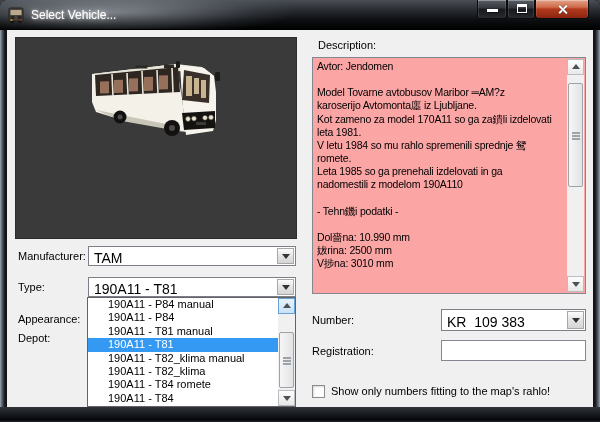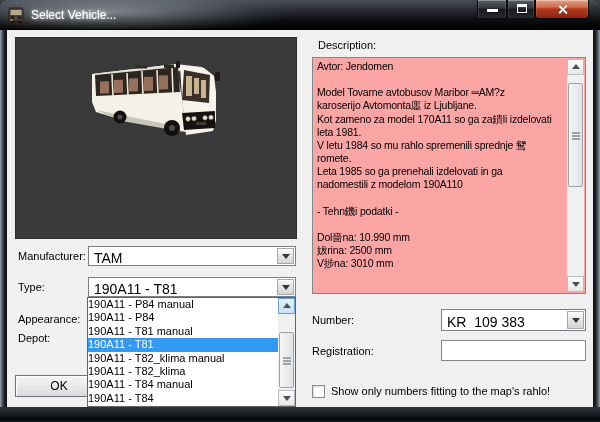--- a/index.html
+++ b/index.html
@@ -66,21 +66,21 @@
     border-left:4px solid transparent; border-right:4px solid transparent; border-top:5px solid #4d5057; }
 
   .ok-btn { position:absolute; left:15px; top:375px; width:88px; height:22px;
     background:linear-gradient(180deg,#f6f6f6,#e8e8e8 55%,#d9d9d9); border:1px solid #6e7177;
     box-shadow: inset 1px 1px 0 #fff; font-size:12px; text-align:center; line-height:20px; z-index:2; }
 
   
   .dd-list { position:absolute; left:87px; top:297px; width:209px; height:110px;
     background:#fff; border:1px solid #646464; z-index:10; }
   .list-items { position:absolute; left:0; top:0; right:17px; bottom:0; overflow:hidden; }
-  .list-item { height:13.4px; line-height:13.4px; font-size:11px; padding-left:0; color:#000; white-space:pre; }
+  .list-item { height:13.4px; line-height:13.4px; font-size:11px; padding-left:20px; color:#000; white-space:pre; }
   .list-item.selected { background:var(--selection-blue,#3499f2); color:#fff; }
 
   
   .vscroll { position:absolute; right:0; top:0; bottom:0; width:17px; background:#f0f0f0; }
   .sb-btn { position:absolute; left:0; width:17px; height:16px;
     background:linear-gradient(180deg,#fdfdfd,#e8e8e8); border:1px solid #b9bdc2; }
   .sb-btn.hover { background:linear-gradient(180deg,#e6f2fc,#c9e2f8); border:1px solid #68a1d8; }
   .sb-up { top:0; } .sb-dn { bottom:0; }
   .sb-thumb { position:absolute; left:1px; width:15px;
     background:linear-gradient(90deg,#f6f6f6,#e2e3e5); border:1px solid #9da3a8; border-radius:2px; }
@@ -238,31 +238,30 @@
   <div class="combo" style="left:88px; top:277px; width:208px; height:20px;">
     <div class="val">190A11 - T81</div>
     <div class="drop">
         <div class="tri-dn"></div>
       </div>
   </div>
 
   <div class="lbl" style="left:18px; top:313px;">Appearance:</div>
   <div class="lbl" style="left:18px; top:332px;">Depot:</div>
 
-  <div class="ok-btn">OK</div>
 
   <div class="dd-list">
     <div class="list-items">
         <div class="list-item">190A11 - P84 manual</div>
         <div class="list-item">190A11 - P84</div>
         <div class="list-item">190A11 - T81 manual</div>
         <div class="list-item selected">190A11 - T81</div>
         <div class="list-item">190A11 - T82_klima manual</div>
         <div class="list-item">190A11 - T82_klima</div>
-        <div class="list-item">190A11 - T84 manual</div>
+        <div class="list-item">190A11 - T84 romete</div>
         <div class="list-item">190A11 - T84</div>
       </div>
     <div class="vscroll" style="background:#f0f0f0;">
       <div class="sb-btn sb-up hover">
           <div class="tri-up"></div>
         </div>
       <div class="sb-thumb" style="top:34px; height:56px;">
         <div class="sb-grip" style="top:24px;"></div>
       </div>
       <div class="sb-btn sb-dn">

